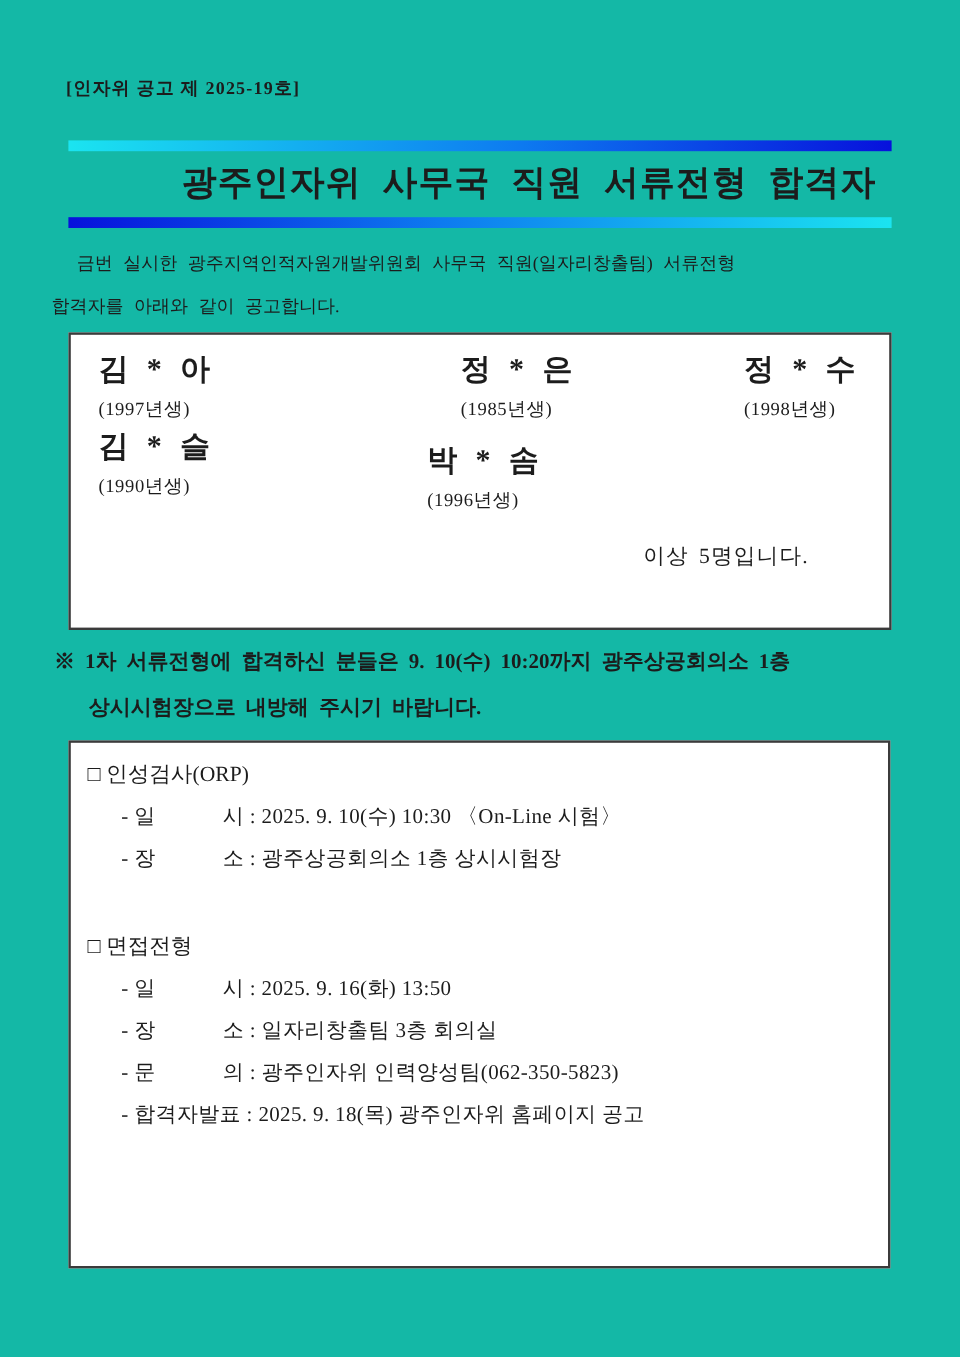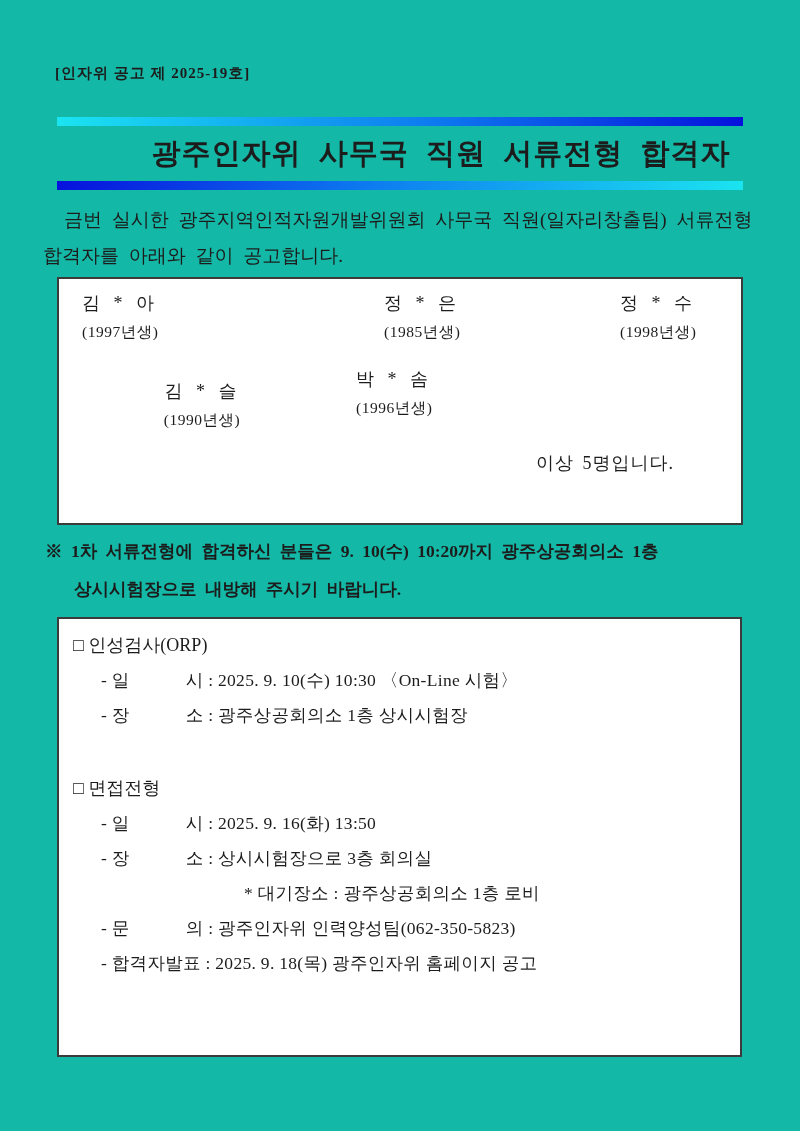--- a/index.html
+++ b/index.html
@@ -6,29 +6,29 @@
   .page{
     position:relative;width:800px;height:1131px;background:#14b8a6;overflow:hidden;
     font-family:"Liberation Serif","DejaVu Serif",serif;color:var(--text,#1c1c1c);
   }
   .notice-number{position:absolute;left:55px;top:64px;font-size:15px;font-weight:bold;letter-spacing:1px;}
   .bar{position:absolute;left:57px;width:686px;height:9px;}
   .bar-top{top:117px;background:linear-gradient(90deg,var(--bar-cyan,#1be4f0) 0%,var(--bar-mid-blue,#0d7af0) 55%,var(--bar-deep-blue,#0711dc) 100%);}
   .bar-bottom{top:181px;background:linear-gradient(90deg,var(--bar-deep-blue,#0711dc) 0%,var(--bar-mid-blue,#0d7af0) 45%,var(--bar-cyan,#1be4f0) 100%);}
   .doc-title{position:absolute;left:0;top:128px;width:800px;height:50px;line-height:50px;
     text-align:center;font-size:29px;font-weight:bold;letter-spacing:1px;word-spacing:9px;margin-left:41px;}
-  .intro{position:absolute;left:43px;top:202px;width:714px;font-size:19px;line-height:36px;word-spacing:5px;}
+  .intro{position:absolute;left:43px;top:202px;width:714px;font-size:15px;line-height:36px;word-spacing:5px;}
   .intro .l1{text-indent:21px;}
   .box{position:absolute;left:57px;box-sizing:border-box;border:2px solid var(--border,#3b3b3b);background:#ffffff;}
   .names-box{top:277px;width:686px;height:248px;}
   .entry{position:absolute;width:240px;}
-  .entry .nm{font-size:18px;font-weight:normal;letter-spacing:3px;word-spacing:3px;}
+  .entry .nm{font-size:25px;font-weight:bold;letter-spacing:3px;word-spacing:3px;}
   .entry .by{font-size:15.5px;margin-top:7px;letter-spacing:0.5px;}
   .e1{left:23px;top:12px;}  .e2{left:297px;top:12px;margin-left:28px;}  .e3{left:561px;top:12px;width:120px;}
-  .e4{left:23px;top:100px;text-align:center;}  .e5{left:297px;top:88px;}
+  .e4{left:23px;top:76px;}  .e5{left:297px;top:88px;}
   .total{position:absolute;left:477px;top:172px;font-size:18px;letter-spacing:1px;word-spacing:3px;}
   .visit-notice{position:absolute;left:45px;top:532px;width:712px;font-size:17.5px;line-height:38px;word-spacing:4px;font-weight:bold;}
   .visit-notice .l2{padding-left:29px;}
   .schedule-box{top:617px;width:685px;height:440px;padding-top:9px;font-size:17.5px;}
   .schedule-box .heading{padding-left:14px;line-height:35px;font-size:18px;white-space:pre;}
   .schedule-box .line{padding-left:42px;line-height:35px;white-space:pre;letter-spacing:0.3px;}
   .schedule-box .line.wait{padding-left:185px;}
   .section-gap{height:38px;}
 </style>
 </head>
@@ -83,20 +83,19 @@
       <div class="heading">□ 인성검사(ORP)</div>
       <div class="line">- 일            시 : 2025. 9. 10(수) 10:30 〈On-Line 시험〉</div>
       <div class="line">- 장            소 : 광주상공회의소 1층 상시시험장</div>
     </div>
 
     <div class="section-gap"></div>
 
     <div>
       <div class="heading">□ 면접전형</div>
       <div class="line">- 일            시 : 2025. 9. 16(화) 13:50</div>
-      <div class="line">- 장            소 : 상시시험장으로 3층 회의실</div>
-      <div class="line wait">* 대기장소 : 광주상공회의소 1층 로비</div>
+      <div class="line">- 장            소 : 일자리창출팀 3층 회의실</div>
       <div class="line">- 문            의 : 광주인자위 인력양성팀(062-350-5823)</div>
       <div class="line">- 합격자발표 : 2025. 9. 18(목) 광주인자위 홈페이지 공고</div>
     </div>
   </div>
 
 </div>
 
 </body></html>

